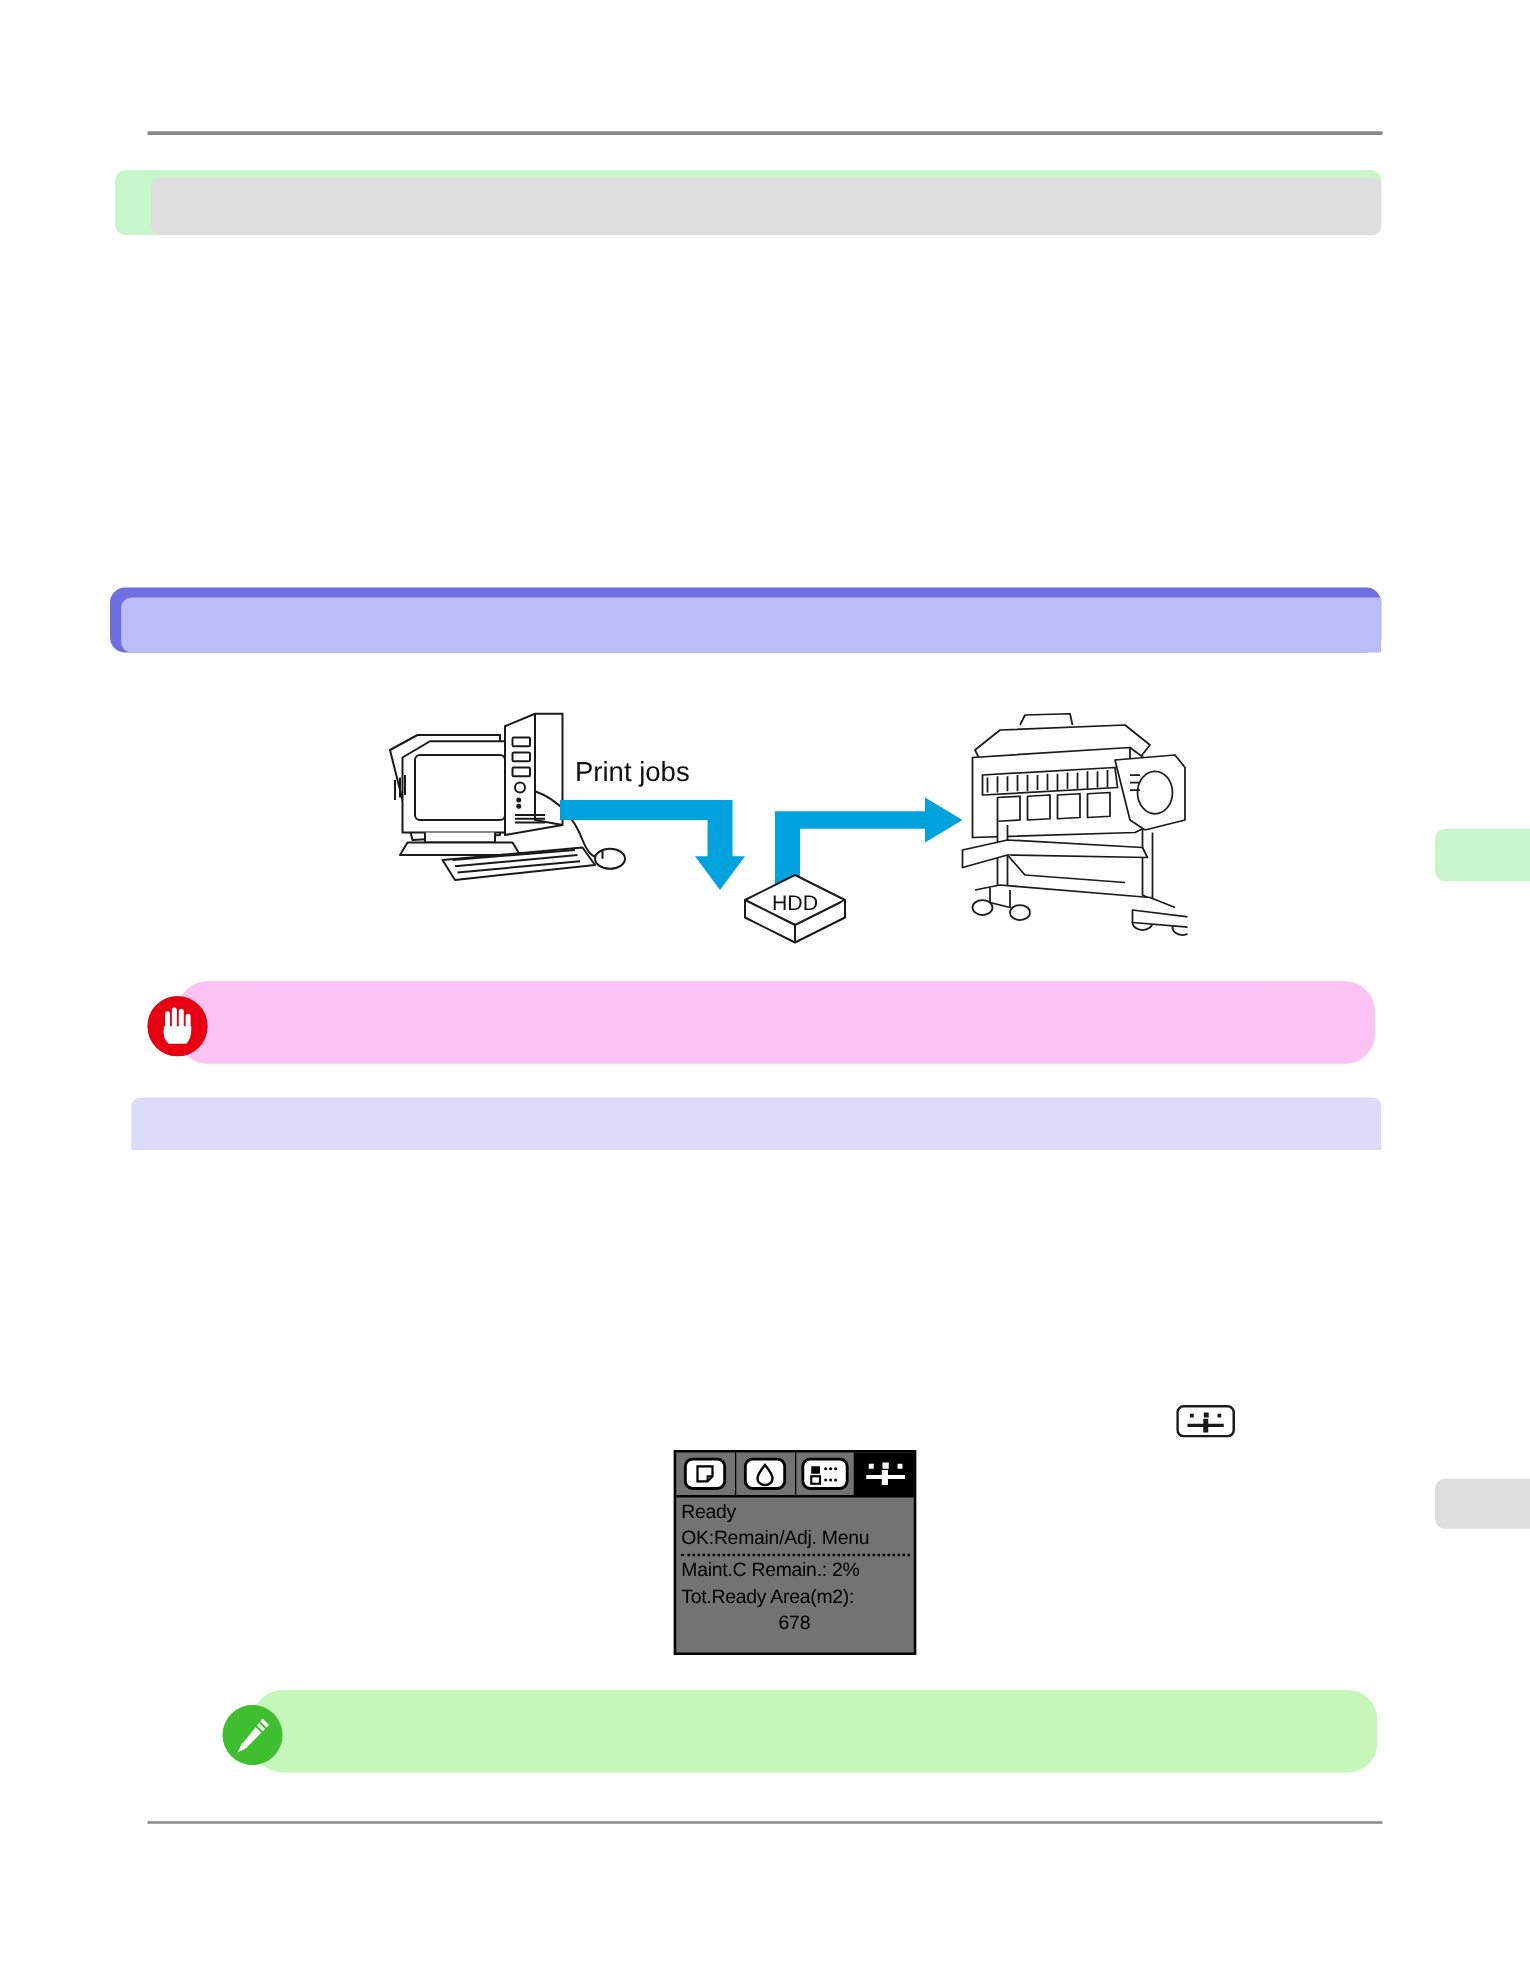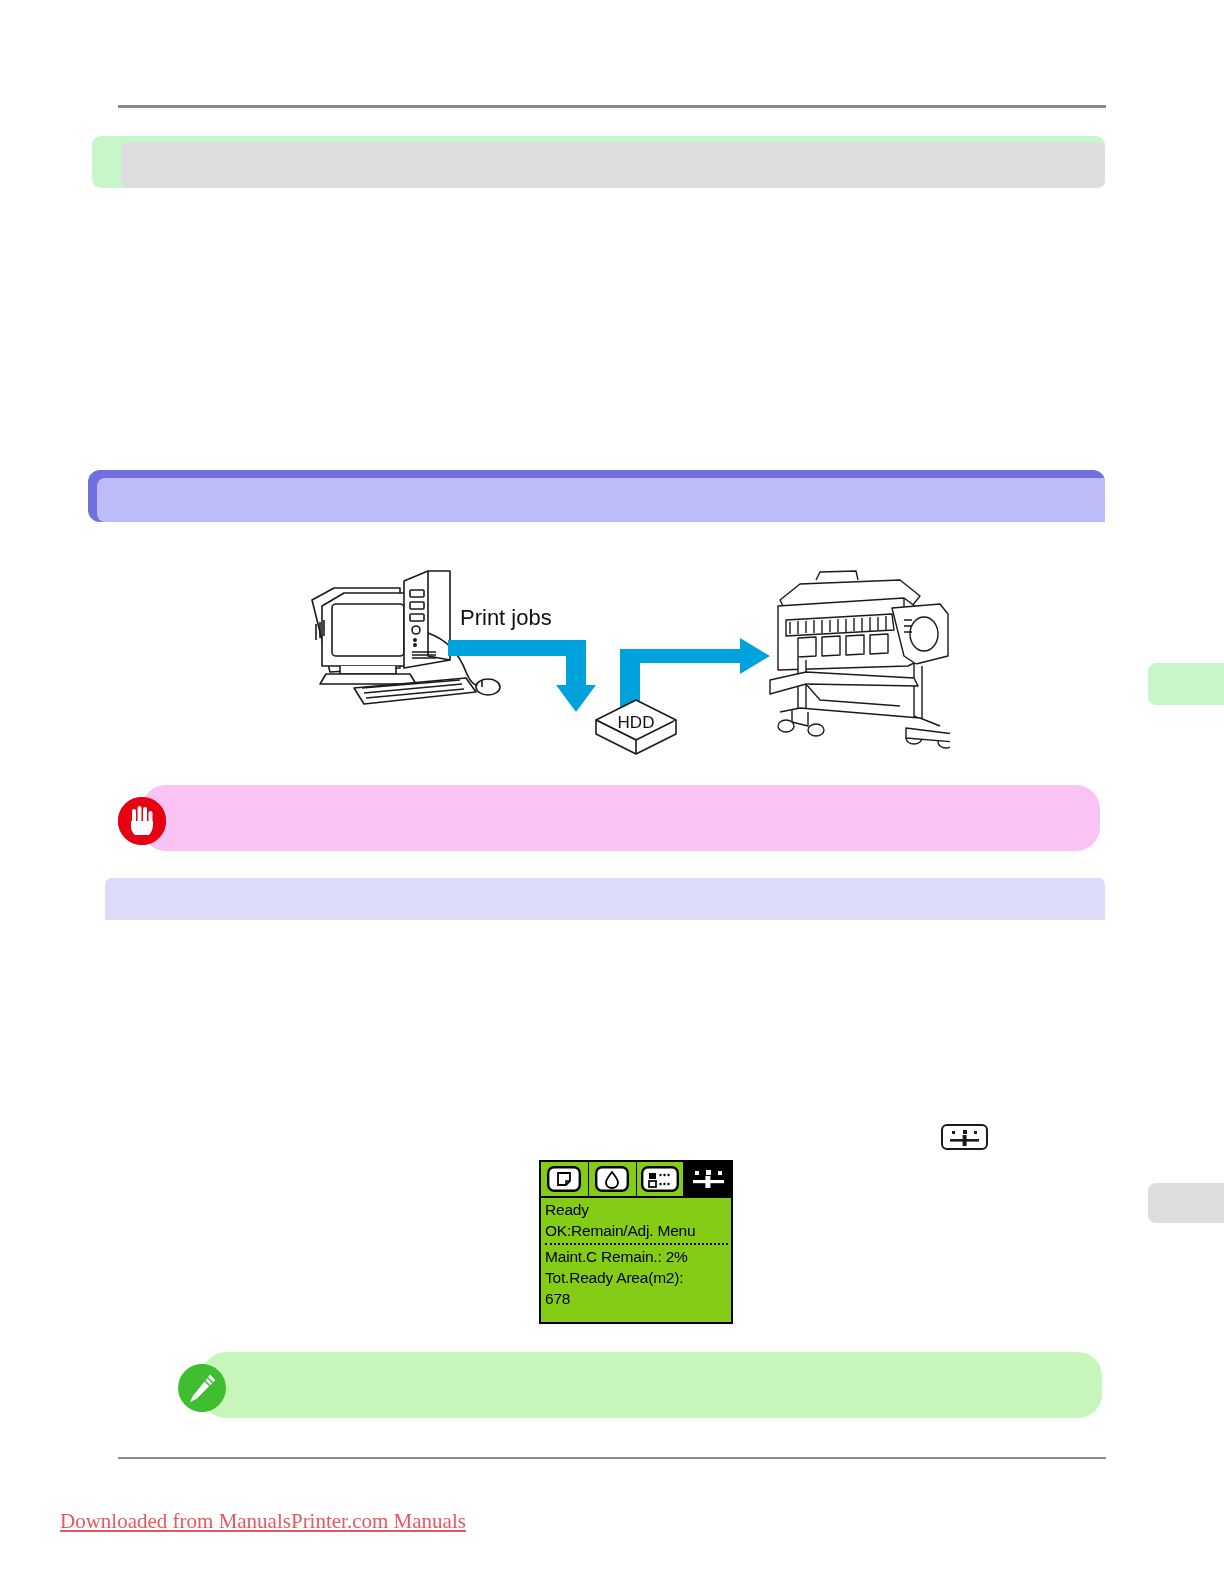--- a/index.html
+++ b/index.html
@@ -92,40 +92,40 @@
   .figure svg { display: block; }
 
   
   .inline-icon {
     position: absolute; left: 941px; top: 1124px; width: 47px; height: 26px;
   }
 
   
   .lcd {
     position: absolute; left: 539px; top: 1160px; width: 194px; height: 164px;
-    background: #84cc16; border: 2px solid #000000;
+    background: #737373; border: 2px solid #000000;
     font-family: "Liberation Sans", sans-serif;
   }
   .lcd-tabs {
     display: flex; height: 36px; border-bottom: 2px solid #000;
     align-items: stretch;
   }
   .lcd-tab {
     flex: 1; display: flex; align-items: center; justify-content: center;
     border-right: 1px solid #000;
   }
   .lcd-tab:last-child { border-right: none; }
   .lcd-tab.selected { background: #000000; }
 
   .lcd-lines { padding: 1px 3px 0 4px; }
   .lcd-line {
     font-size: 15.5px; line-height: 21px; color: #000; white-space: nowrap;
     letter-spacing: -0.2px;
   }
-  .lcd-line.right { text-align: left; padding-right: 2px; }
+  .lcd-line.right { text-align: center; padding-right: 2px; }
   .lcd-sep {
     border-top: 2px dotted #000; margin: 2px 0 1px 0; height: 0;
   }
 
   
   .footer {
     position: absolute; left: 60px; top: 1509px;
     font-family: "Liberation Serif", serif;
     font-size: 21px; color: #e8575f;
     text-decoration: underline;
@@ -334,15 +334,14 @@
       </svg>
     </div>
     <div class="body"></div>
   </div>
 
   <div class="edge-tab edge-tab-green"></div>
   <div class="edge-tab edge-tab-gray"></div>
 
   <div class="rule-bottom"></div>
 
-  <div class="footer">Downloaded from ManualsPrinter.com Manuals</div>
 
 </div>
 
 </body></html>

